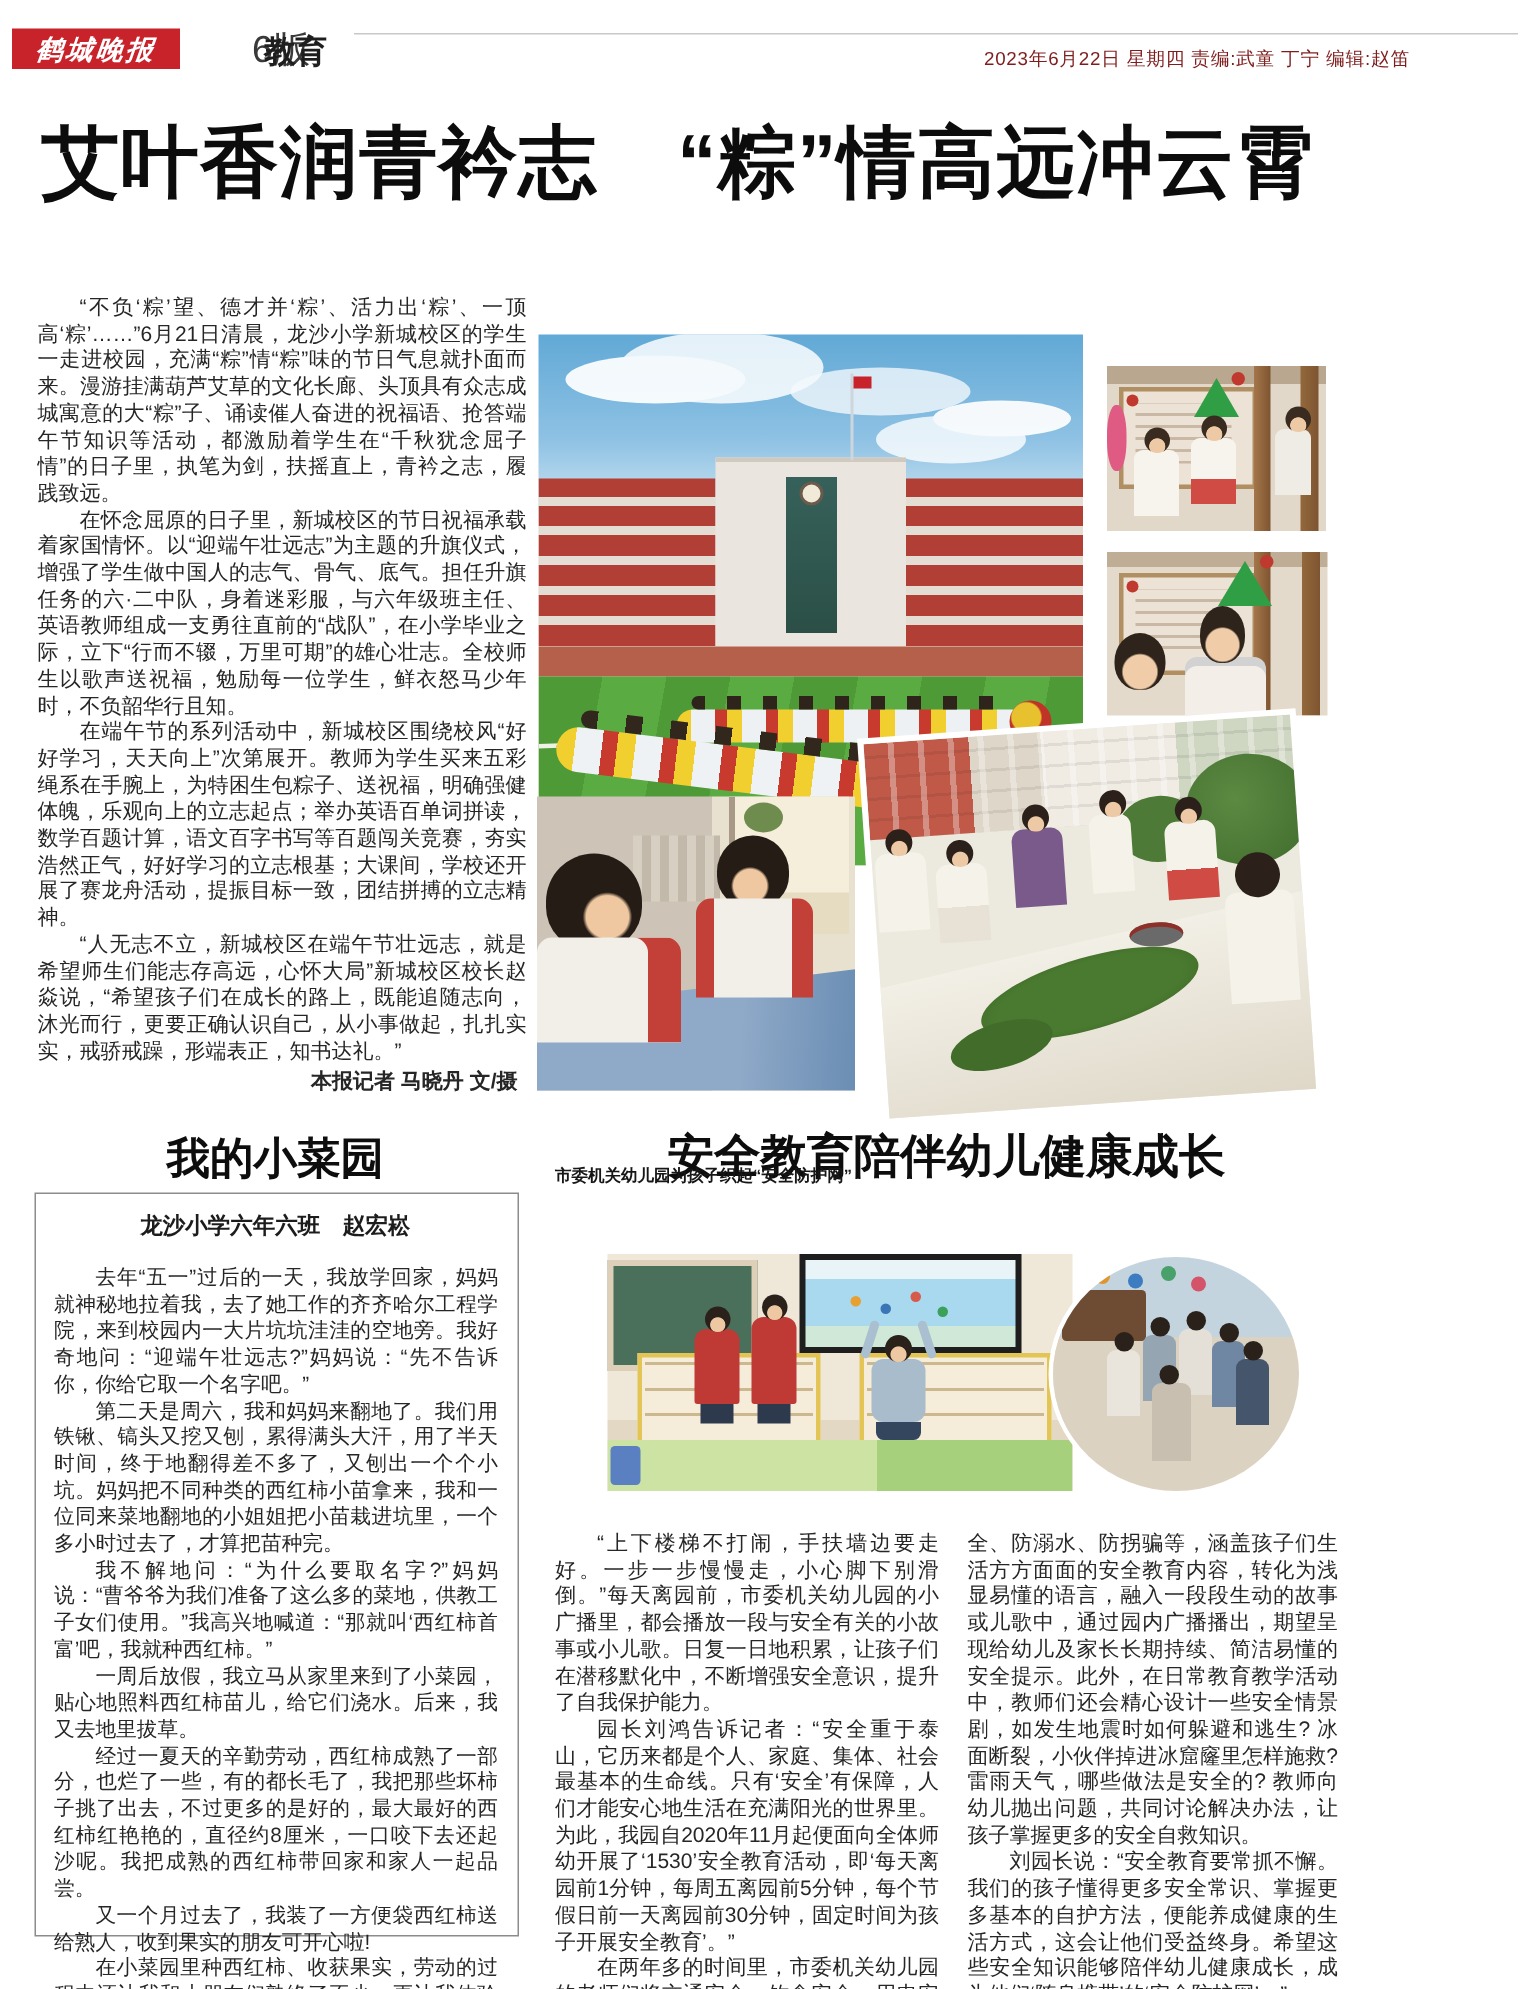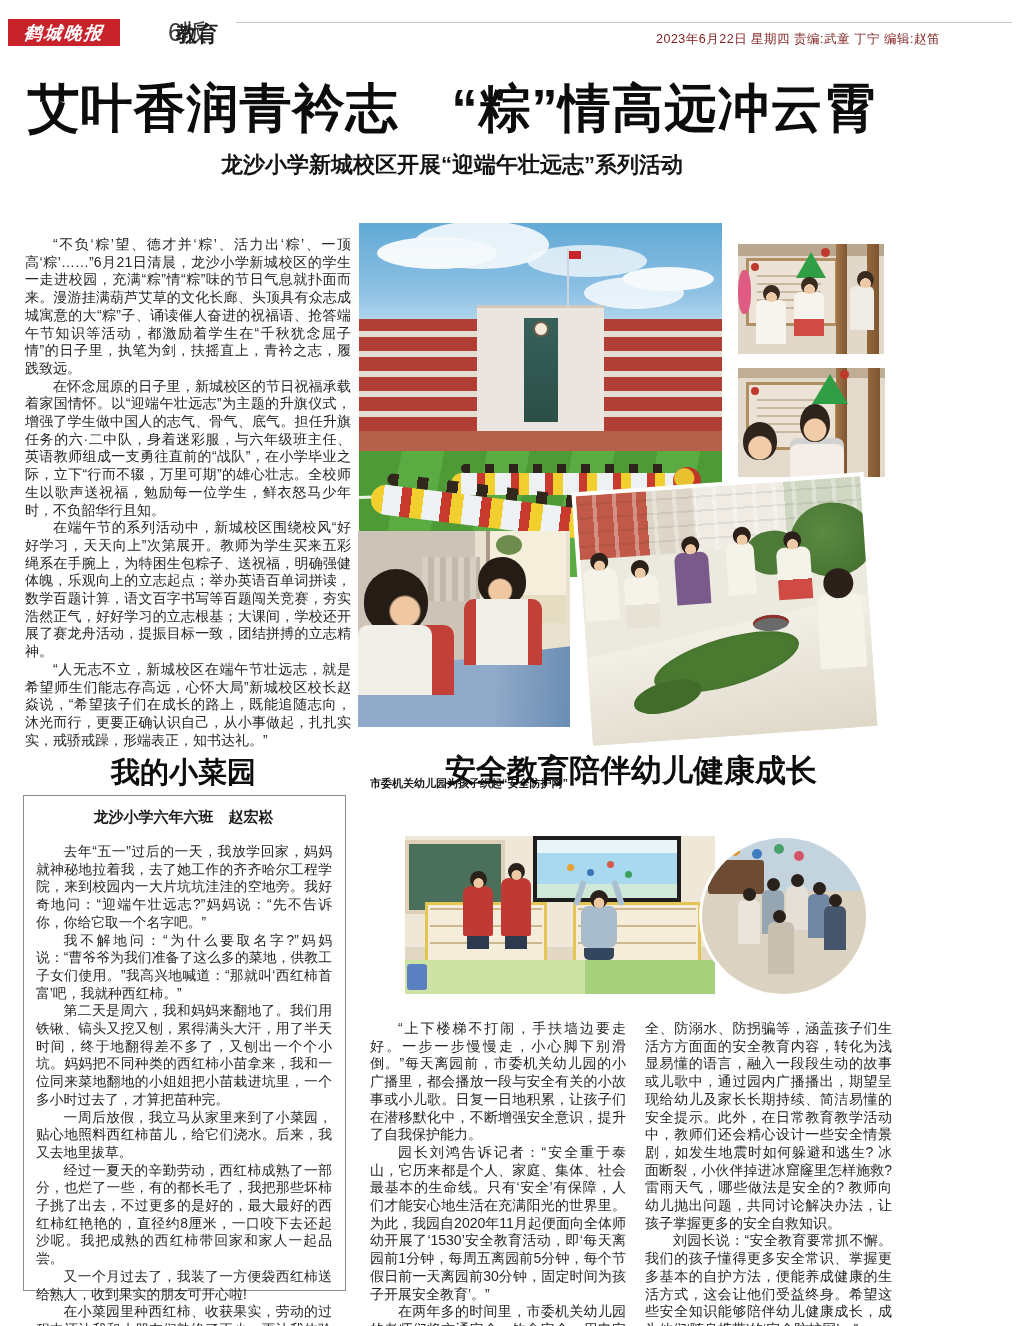--- a/index.html
+++ b/index.html
@@ -17,21 +17,21 @@
 
   
   .headline{left:10px;top:74px;width:884px;text-align:center;font-size:52px;font-weight:900;
             color:#0c0c0c;letter-spacing:1px;white-space:nowrap;}
   .subheadline{left:10px;top:150px;width:884px;text-align:center;font-size:22px;font-weight:700;color:#141414;}
 
   
   .bodytext{font-size:14px;line-height:17.7px;text-align:justify;color:#262626;}
   .bodytext p{margin:0;text-indent:2em;}
   .bodytext p.noindent{text-indent:0;}
-  .a1col{left:25px;top:196px;width:326px;margin-top:40px;}
+  .a1col{left:25px;top:196px;width:326px;}
   .byline{text-align:right;font-weight:bold;text-indent:0 !important;padding-right:6px;margin-top:3px !important;}
 
   
   .a2box{left:23px;top:795px;width:321px;height:494px;border:1px solid #8c8c8c;}
   .a2title{left:23px;top:753px;width:321px;text-align:center;z-index:2;}
   .a2title span{display:inline-block;background:#fff;padding:0 16px;font-size:29px;font-weight:900;color:#0d0d0d;}
   .a2author{left:23px;top:808px;width:321px;text-align:center;font-size:15px;font-weight:bold;color:#1c1c1c;z-index:2;}
   .a2text{left:36px;top:843px;width:296px;font-size:13.8px;}
 
   
@@ -194,27 +194,27 @@
 
   <div class="abs logo">
     <span>鹤城晚报</span>
   </div>
   <div class="abs pageno">6版</div>
   <div class="abs section">教育</div>
   <div class="abs toprule"></div>
   <div class="abs dateline">2023年6月22日  星期四  责编:武童 丁宁  编辑:赵笛</div>
 
   <div class="abs headline">艾叶香润青衿志　“粽”情高远冲云霄</div>
-  <div class="abs subheadline">龙沙小学新城校区开展“迎端午壮远志”系列活动</div>
 
   <div class="abs bodytext a1col">
     <p>“不负‘粽’望、德才并‘粽’、活力出‘粽’、一顶高‘粽’……”6月21日清晨，龙沙小学新城校区的学生一走进校园，充满“粽”情“粽”味的节日气息就扑面而来。漫游挂满葫芦艾草的文化长廊、头顶具有众志成城寓意的大“粽”子、诵读催人奋进的祝福语、抢答端午节知识等活动，都激励着学生在“千秋犹念屈子情”的日子里，执笔为剑，扶摇直上，青衿之志，履践致远。</p>
     <p>在怀念屈原的日子里，新城校区的节日祝福承载着家国情怀。以“迎端午壮远志”为主题的升旗仪式，增强了学生做中国人的志气、骨气、底气。担任升旗任务的六·二中队，身着迷彩服，与六年级班主任、英语教师组成一支勇往直前的“战队”，在小学毕业之际，立下“行而不辍，万里可期”的雄心壮志。全校师生以歌声送祝福，勉励每一位学生，鲜衣怒马少年时，不负韶华行且知。</p>
     <p>在端午节的系列活动中，新城校区围绕校风“好好学习，天天向上”次第展开。教师为学生买来五彩绳系在手腕上，为特困生包粽子、送祝福，明确强健体魄，乐观向上的立志起点；举办英语百单词拼读，数学百题计算，语文百字书写等百题闯关竞赛，夯实浩然正气，好好学习的立志根基；大课间，学校还开展了赛龙舟活动，提振目标一致，团结拼搏的立志精神。</p>
     <p>“人无志不立，新城校区在端午节壮远志，就是希望师生们能志存高远，心怀大局”新城校区校长赵焱说，“希望孩子们在成长的路上，既能追随志向，沐光而行，更要正确认识自己，从小事做起，扎扎实实，戒骄戒躁，形端表正，知书达礼。”</p>
+    <p class="byline">本报记者 马晓丹 文/摄</p>
   </div>
 
   <div class="ph photo-main" title="学生在绿茵操场上骑充气龙舟，背景为红白色教学楼">
     <div class="pm-cloud c1"></div>
     <div class="pm-cloud c2"></div>
     <div class="pm-bldL"></div>
     <div class="pm-bldR"></div>
     <div class="pm-bldC"></div>
     <div class="pm-pole"></div>
     <div class="pm-track"></div>
@@ -267,22 +267,22 @@
     <div class="cl-girl2"></div>
   </div>
 
   <div class="abs a2box"></div>
   <div class="abs a2title">
     <span>我的小菜园</span>
   </div>
   <div class="abs a2author">龙沙小学六年六班　赵宏崧</div>
   <div class="abs bodytext a2text">
     <p>去年“五一”过后的一天，我放学回家，妈妈就神秘地拉着我，去了她工作的齐齐哈尔工程学院，来到校园内一大片坑坑洼洼的空地旁。我好奇地问：“迎端午壮远志?”妈妈说：“先不告诉你，你给它取一个名字吧。”</p>
+    <p>第二天是周六，我和妈妈来翻地了。我们用铁锹、镐头又挖又刨，累得满头大汗，用了半天时间，终于地翻得差不多了，又刨出一个个小坑。妈妈把不同种类的西红柿小苗拿来，我和一位同来菜地翻地的小姐姐把小苗栽进坑里，一个多小时过去了，才算把苗种完。</p>
     <p>我不解地问：“为什么要取名字?”妈妈说：“曹爷爷为我们准备了这么多的菜地，供教工子女们使用。”我高兴地喊道：“那就叫‘西红柿首富’吧，我就种西红柿。”</p>
-    <p>第二天是周六，我和妈妈来翻地了。我们用铁锹、镐头又挖又刨，累得满头大汗，用了半天时间，终于地翻得差不多了，又刨出一个个小坑。妈妈把不同种类的西红柿小苗拿来，我和一位同来菜地翻地的小姐姐把小苗栽进坑里，一个多小时过去了，才算把苗种完。</p>
     <p>一周后放假，我立马从家里来到了小菜园，贴心地照料西红柿苗儿，给它们浇水。后来，我又去地里拔草。</p>
     <p>经过一夏天的辛勤劳动，西红柿成熟了一部分，也烂了一些，有的都长毛了，我把那些坏柿子挑了出去，不过更多的是好的，最大最好的西红柿红艳艳的，直径约8厘米，一口咬下去还起沙呢。我把成熟的西红柿带回家和家人一起品尝。</p>
     <p>又一个月过去了，我装了一方便袋西红柿送给熟人，收到果实的朋友可开心啦!</p>
     <p>在小菜园里种西红柿、收获果实，劳动的过程中还让我和小朋友们熟络了不少，更让我体验到了劳动的艰辛与快乐。我要感谢曹爷爷给我们种植小菜园的机会!</p>
   </div>
 
   <div class="abs a3title">安全教育陪伴幼儿健康成长</div>
   <div class="abs a3sub">市委机关幼儿园为孩子织起“安全防护网”</div>
 
   <div class="ph photo-kg" title="幼儿在教室里进行安全教育活动">

